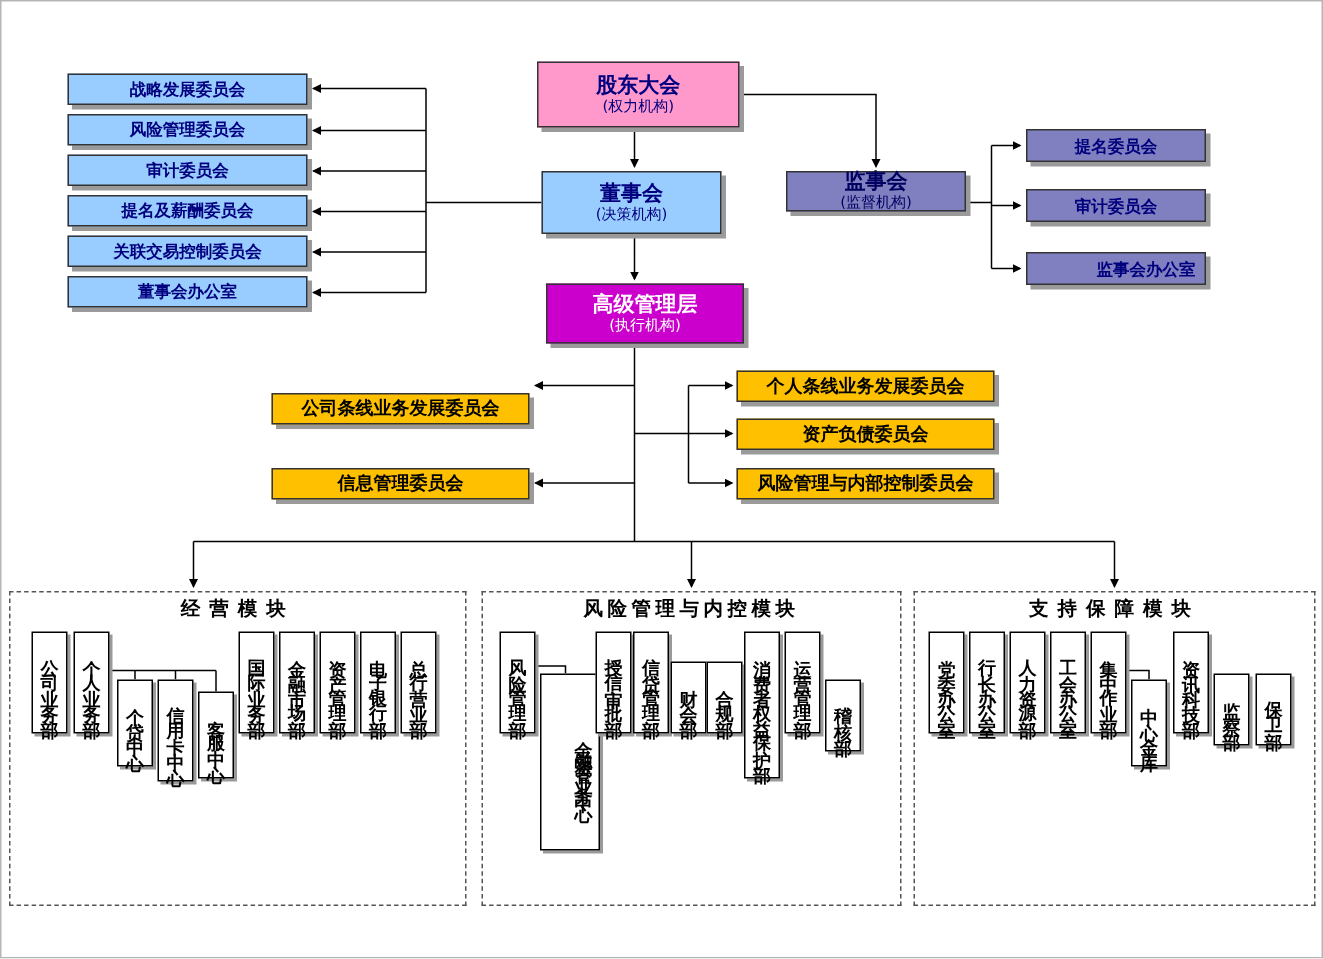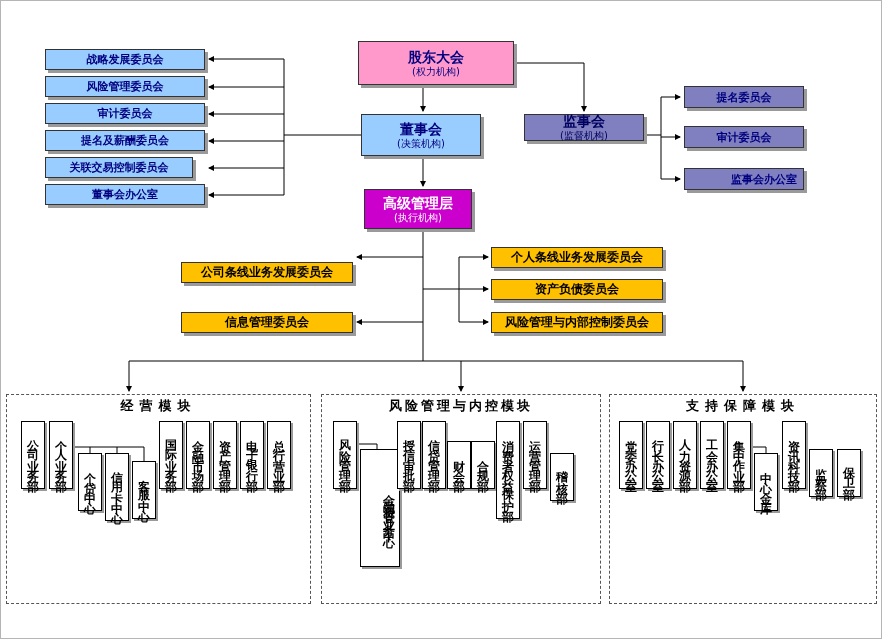--- a/index.html
+++ b/index.html
@@ -77,42 +77,42 @@
     <line x1="71" y1="446" x2="143" y2="446" stroke="#000"></line>
     <line x1="89" y1="446" x2="89" y2="452" stroke="#000"></line>
     <line x1="116" y1="446" x2="116" y2="452" stroke="#000"></line>
     <line x1="143" y1="446" x2="143" y2="460" stroke="#000"></line>
 
     <polyline points="356,443 376,443 376,448" fill="none" stroke="#000"></polyline>
 
     <polyline points="750,446 765,446 765,452" fill="none" stroke="#000"></polyline>
   </svg>
 
-  <div class="box node pink" style="left:357px;top:40px;width:156px;height:44px;text-align:center;">
+  <div class="box node pink" style="left:357px;top:40px;width:135px;height:44px;text-align:center;">
     <div class="node-title">股东大会</div>
     <div class="node-sub">(权力机构)</div>
   </div>
   <div class="box node blue" style="left:360px;top:113px;width:120px;height:42px;">
     <div class="node-title">董事会</div>
     <div class="node-sub">(决策机构)</div>
   </div>
   <div class="box node slate" style="left:523px;top:113px;width:120px;height:27px;">
     <div class="node-title">监事会</div>
     <div class="node-sub">(监督机构)</div>
   </div>
-  <div class="box node magenta" style="left:363px;top:188px;width:108px;height:40px;">
+  <div class="box node magenta" style="left:363px;top:188px;width:132px;height:40px;">
     <div class="node-title">高级管理层</div>
     <div class="node-sub">(执行机构)</div>
   </div>
 
   <div class="box cmte blue w-l" style="left:44px;top:48px;width:160px;height:21px;">战略发展委员会</div>
   <div class="box cmte blue w-l" style="left:44px;top:75px;width:160px;height:21px;">风险管理委员会</div>
   <div class="box cmte blue w-l" style="left:44px;top:102px;width:160px;height:21px;">审计委员会</div>
   <div class="box cmte blue w-l" style="left:44px;top:129px;width:160px;height:21px;">提名及薪酬委员会</div>
-  <div class="box cmte blue w-l" style="left:44px;top:156px;width:148px;height:21px;">关联交易控制委员会</div>
+  <div class="box cmte blue w-l" style="left:44px;top:156px;width:160px;height:21px;">关联交易控制委员会</div>
   <div class="box cmte blue w-l" style="left:44px;top:183px;width:160px;height:21px;">董事会办公室</div>
 
   <div class="box cmte slate w-r" style="left:683px;top:85px;">提名委员会</div>
   <div class="box cmte slate w-r" style="left:683px;top:125px;">审计委员会</div>
   <div class="box cmte slate w-r" style="left:683px;top:167px;padding-left:40px;">监事会办公室</div>
 
   <div class="box orange" style="left:180px;top:261px;">公司条线业务发展委员会</div>
   <div class="box orange" style="left:180px;top:311px;">信息管理委员会</div>
   <div class="box orange" style="left:490px;top:246px;">个人条线业务发展委员会</div>
   <div class="box orange" style="left:490px;top:278px;">资产负债委员会</div>

